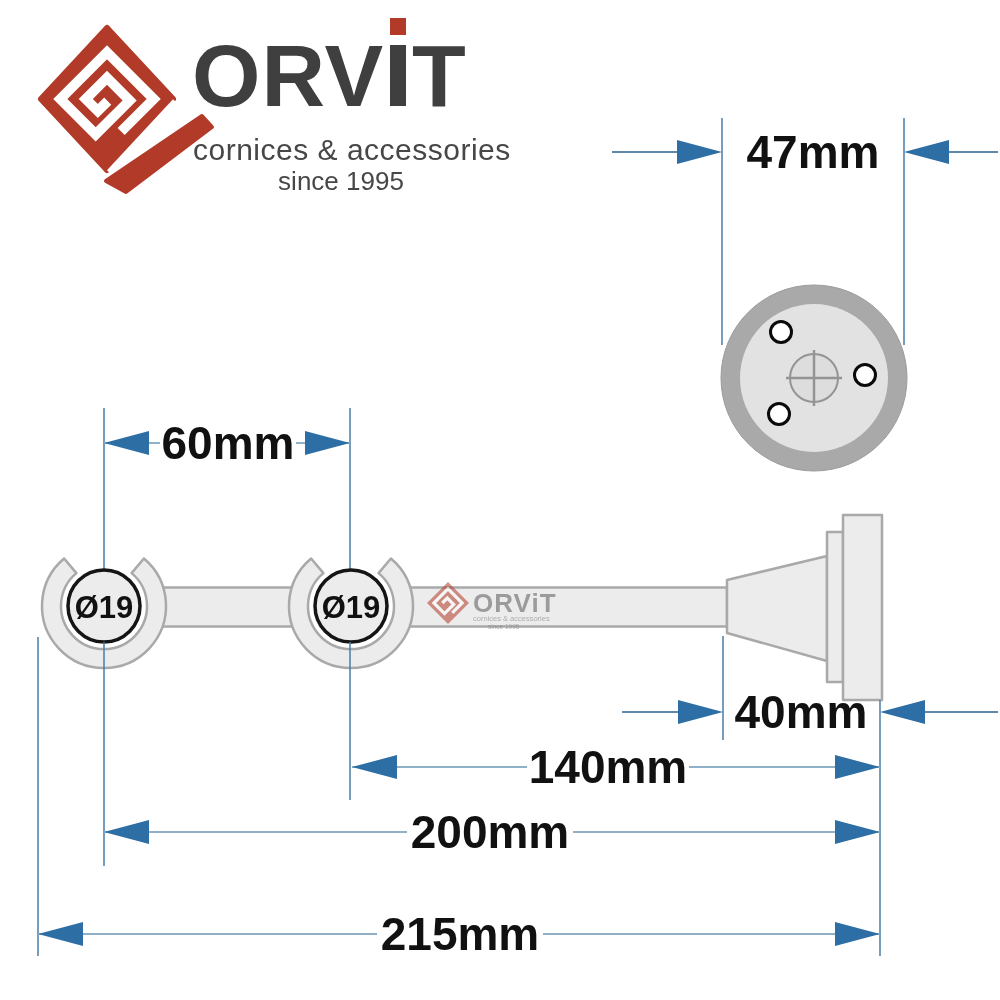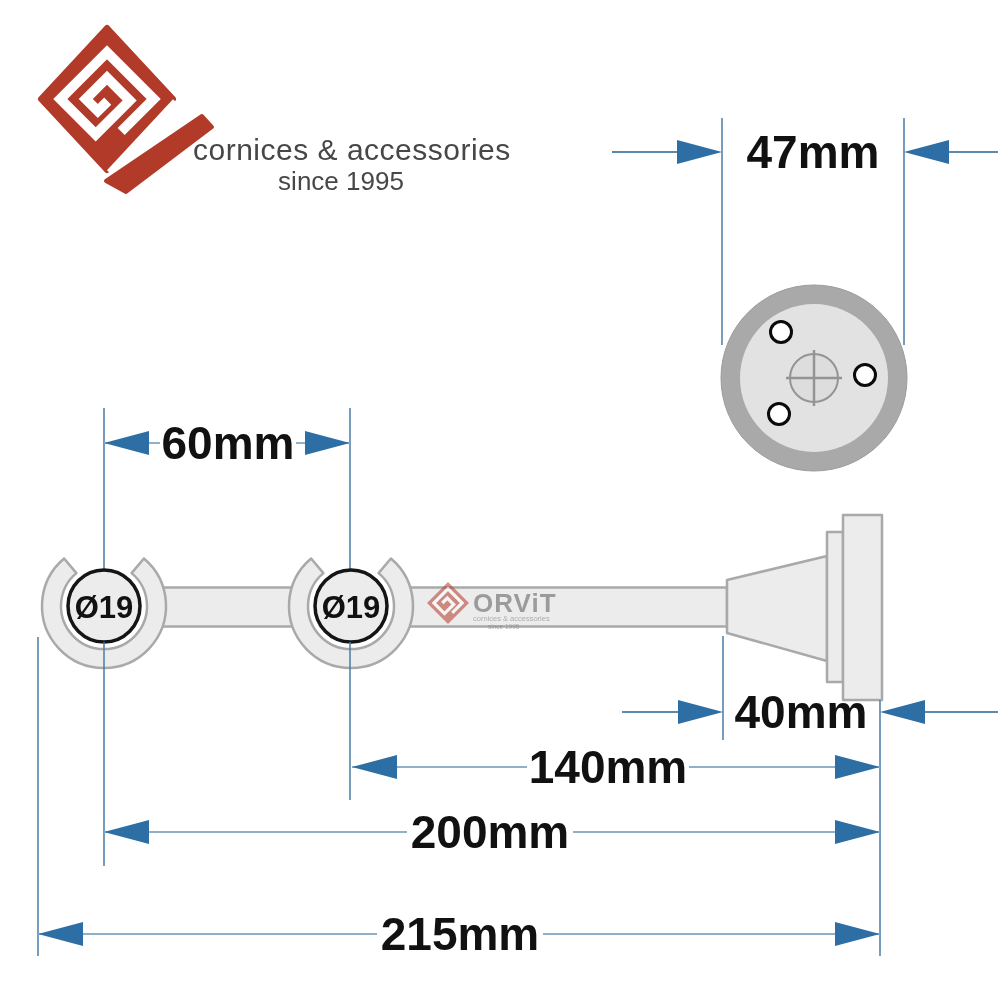--- a/index.html
+++ b/index.html
@@ -133,17 +133,18 @@
 
   <div class="logo-block">
     <svg class="logo-mark" width="230" height="210" viewBox="0 0 230 210">
       <polygon points="107,28 173,99 107,170 41,99" fill="#b23a28" stroke="#b23a28" stroke-width="6" stroke-linejoin="round"></polygon>
       <g transform="rotate(45 107 99)">
         <path d="M 140 112 L 140 66 L 74 66 L 74 132 L 124 132 L 124 84 L 92 84 L 92 114 L 109 114 L 109 100" fill="none" stroke="#ffffff" stroke-width="10"></path>
       </g>
       <line x1="111" y1="174" x2="177" y2="103" stroke="#ffffff" stroke-width="11"></line>
       <polygon points="106,181 202,116 212,127 126,192" fill="#b23a28" stroke="#b23a28" stroke-width="4" stroke-linejoin="round"></polygon>
     </svg>
+    <div class="brand"><span>ORV</span><span class="i-stem"><span class="i-dot"></span></span><span>T</span></div>
     <div class="tagline">cornices &amp; accessories</div>
     <div class="since">since 1995</div>
   </div>
 
 </div>
 
 </body></html>

